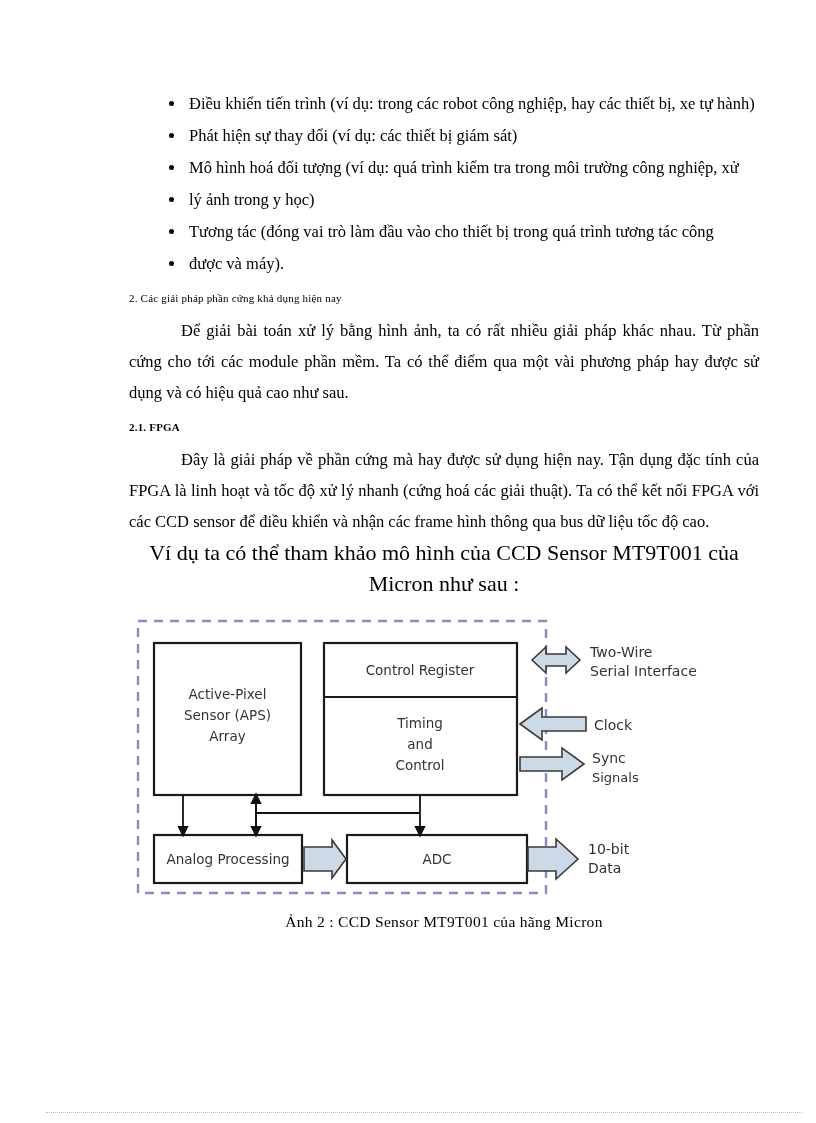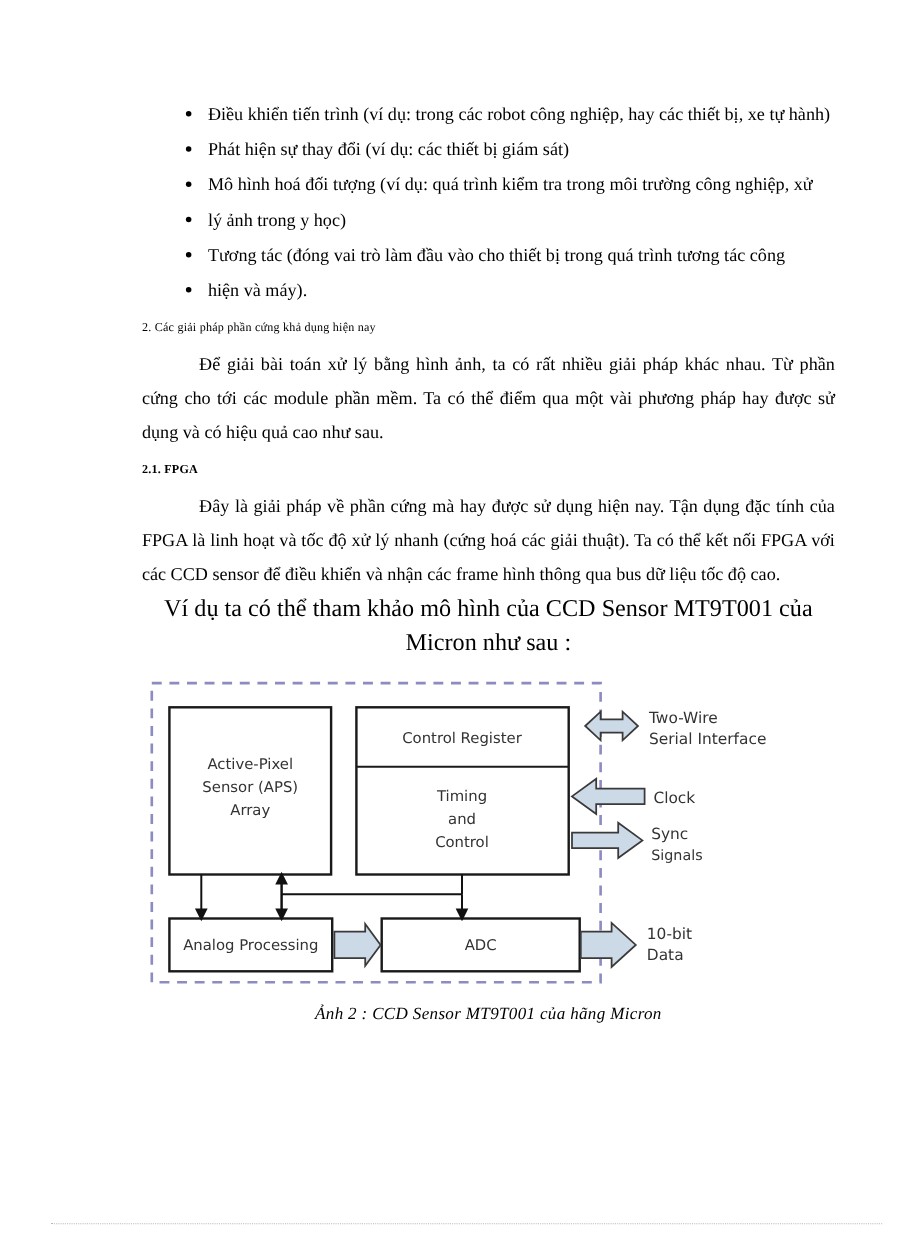--- a/index.html
+++ b/index.html
@@ -100,21 +100,20 @@
     margin-top: 8px;
     height: 300px;
   }
   .figure-svg {
     position: absolute;
     left: -1px;
     top: 0;
   }
   .caption {
     text-align: center;
-    font-style: italic;
     font-size: 15.5px;
     margin-top: 6px;
     letter-spacing: 0.3px;
   }
 
   
   .footer-rule {
     position: absolute;
     left: 30px;
     top: 1112px;
@@ -144,21 +143,21 @@
       <li>
         <span class="bullet-dot"></span>
         <span class="li-text">lý ảnh trong y học)</span>
       </li>
       <li>
         <span class="bullet-dot"></span>
         <span class="li-text">Tương tác (đóng vai trò làm đầu vào cho thiết bị trong quá trình tương tác công</span>
       </li>
       <li>
         <span class="bullet-dot"></span>
-        <span class="li-text">hiện và máy).</span>
+        <span class="li-text">được và máy).</span>
       </li>
     </ul>
 
     <h2 class="sec">2. Các giải pháp phần cứng khả dụng hiện nay</h2>
 
     <p class="body">Để giải bài toán xử lý bằng hình ảnh, ta có rất nhiều giải pháp khác nhau. Từ phần cứng cho tới các module phần mềm. Ta có thể điểm qua một vài phương pháp hay được sử dụng và có hiệu quả cao như sau.</p>
 
     <h3 class="subsec">2.1. FPGA</h3>
 
     <p class="body">Đây là giải pháp về phần cứng mà hay được sử dụng hiện nay. Tận dụng đặc tính của FPGA là linh hoạt và tốc độ xử lý nhanh (cứng hoá các giải thuật). Ta có thể kết nối FPGA với các CCD sensor để điều khiển và nhận các frame hình thông qua bus dữ liệu tốc độ cao.</p>

